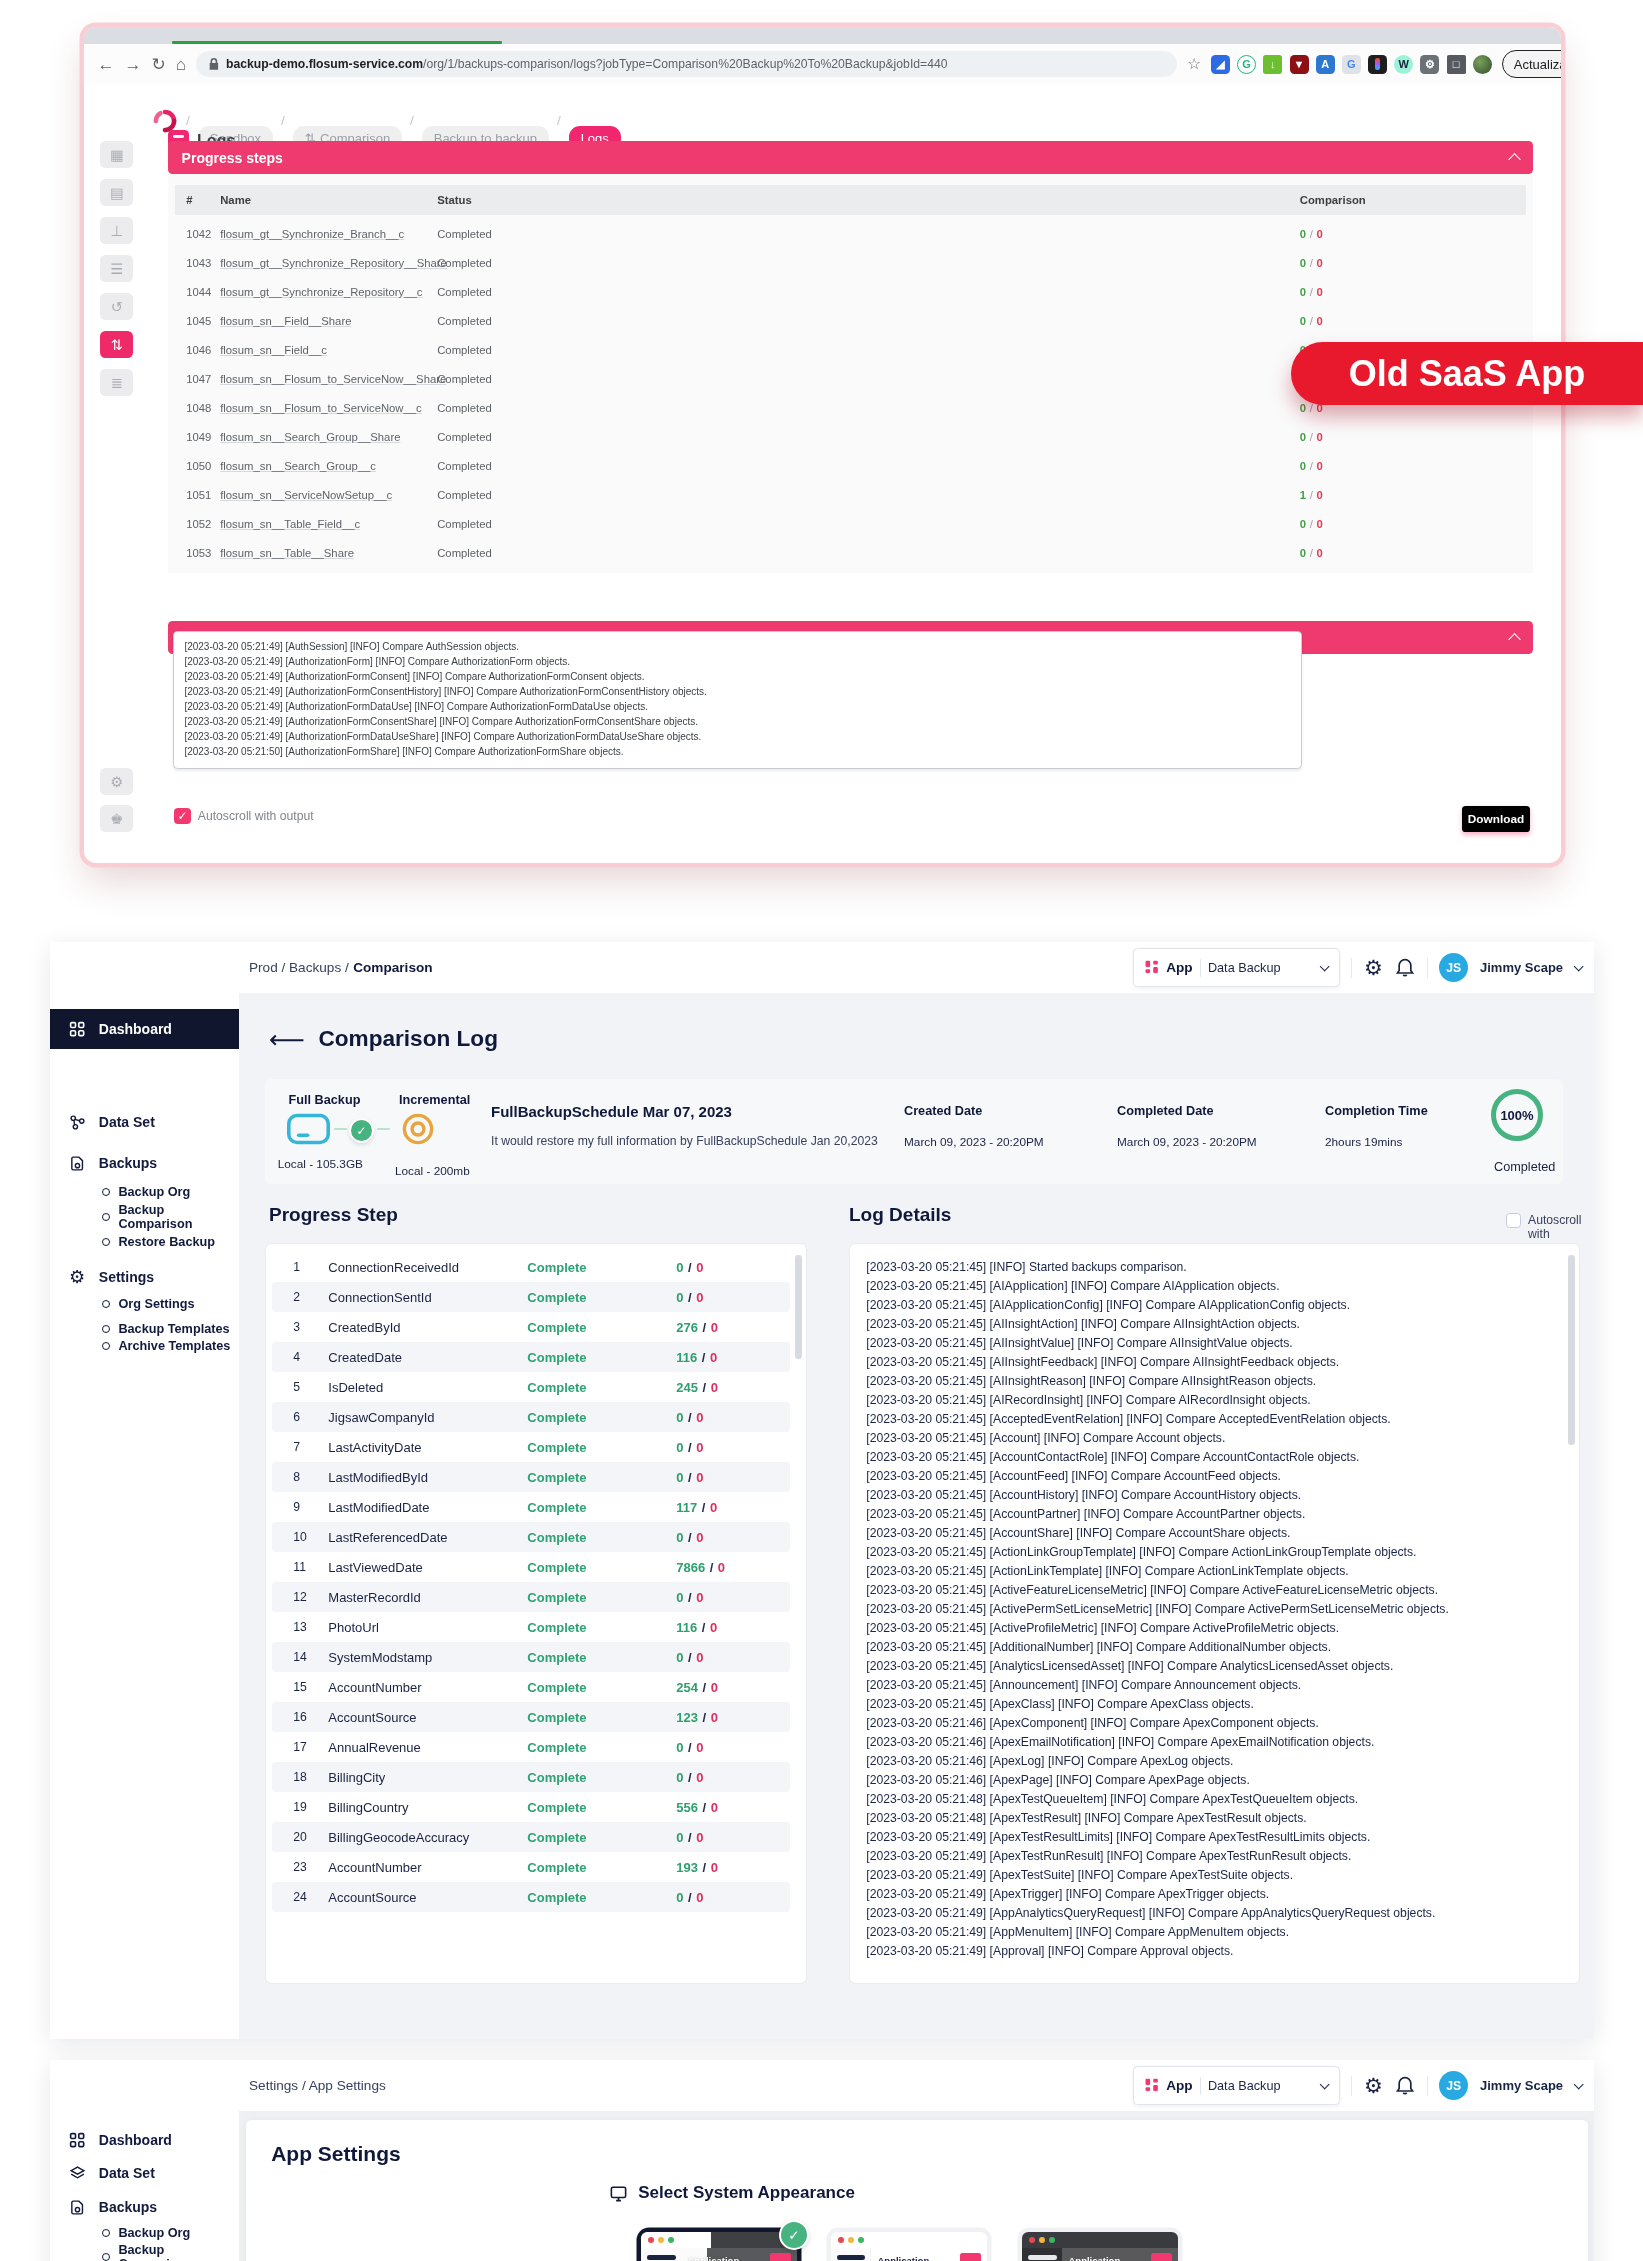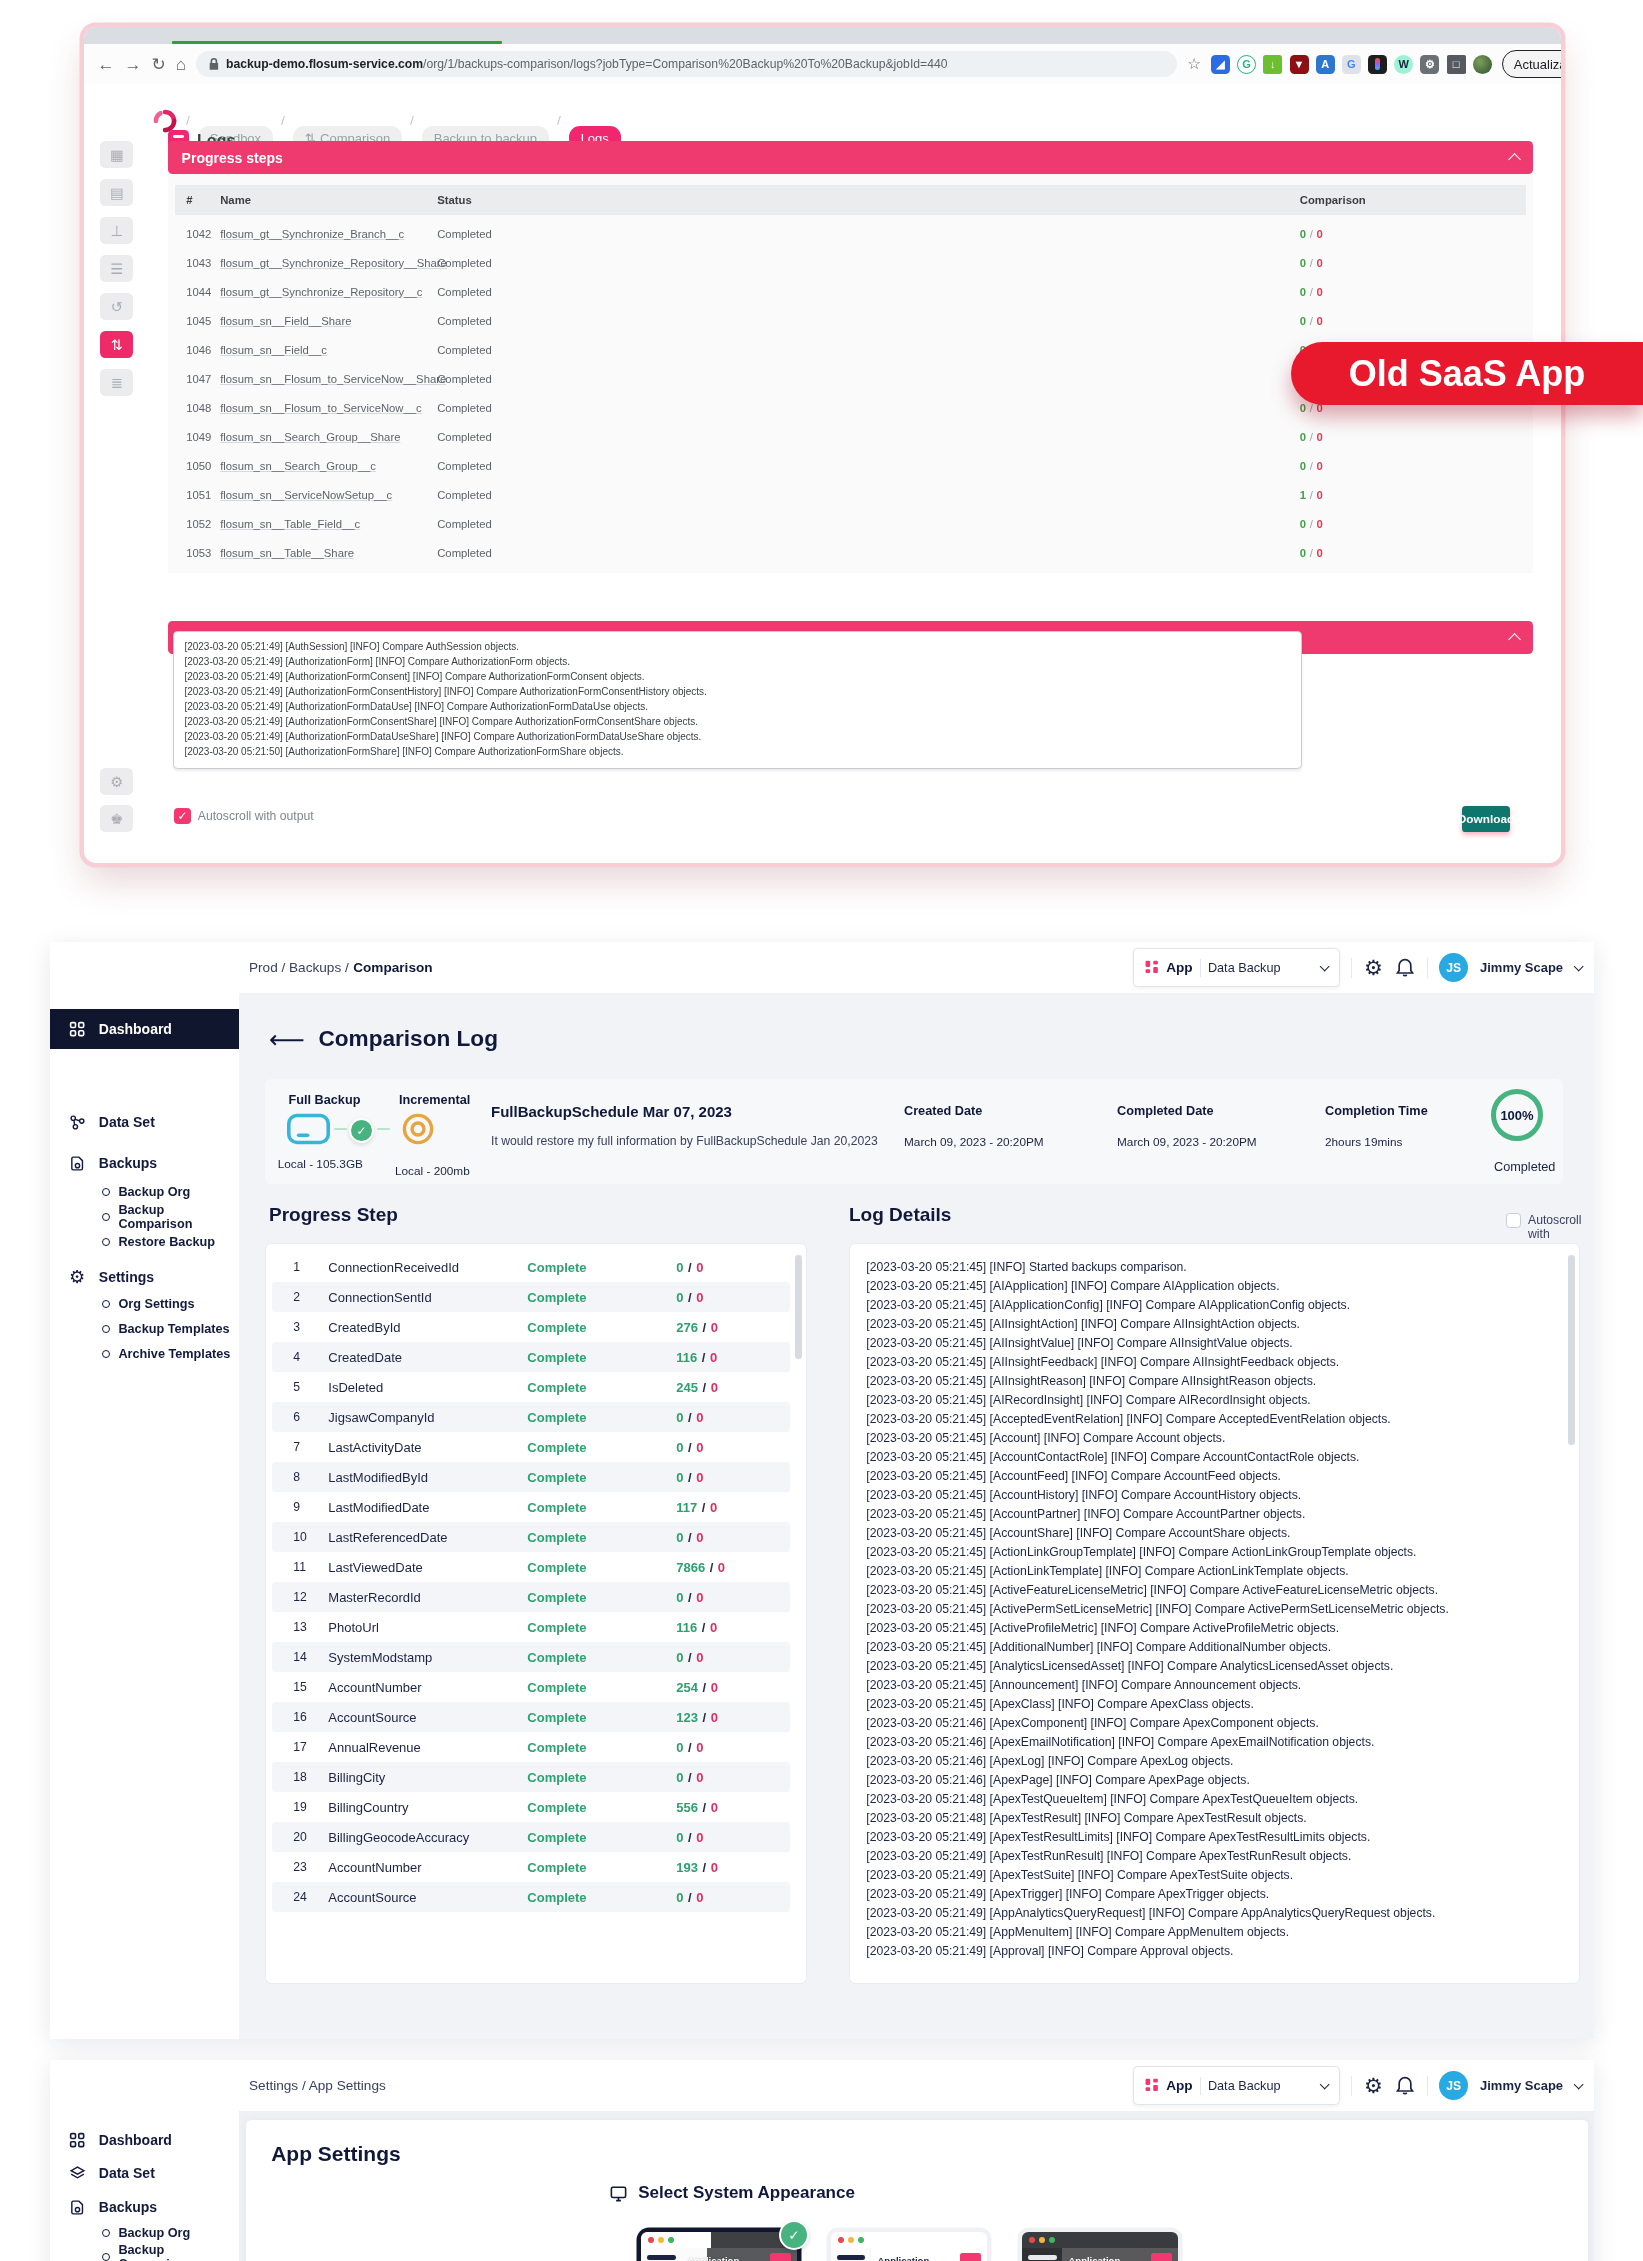--- a/index.html
+++ b/index.html
@@ -45,21 +45,21 @@
   .c-st{flex:1;}
   .c-cmp{width:226px;}
   .ok{color:#43A047;font-weight:600;}
   .er{color:#E53950;font-weight:600;}
   .sl{color:#9AA0A6;margin:0 3.6px;}
   .logbox{position:absolute;left:5.4px;top:604px;width:1129px;height:138px;background:#fff;border:0.9px solid #C9CDD2;border-radius:4.5px;box-shadow:0 1.4px 2.7px rgba(0,0,0,.08);padding:7.2px 10px;box-sizing:border-box;overflow:hidden;}
   .olline{font-size:10px;color:#3A3F45;line-height:15px;white-space:nowrap;}
   .oldfoot{position:absolute;left:6.3px;top:781px;display:flex;align-items:center;gap:7.2px;}
   .ckpink{width:16.3px;height:16.3px;background:#F2386F;border-radius:4.1px;color:#fff;font-size:11.8px;display:flex;align-items:center;justify-content:center;}
   .oldfoot span.lb{font-size:12.2px;color:#80868D;}
-  .dlpink{position:absolute;left:1294px;top:779px;width:48px;height:26px;background:#0f766e;border-radius:3.6px;color:#fff;font-size:11.8px;font-weight:700;display:flex;align-items:center;justify-content:center;box-shadow:0 2.7px 5.4px rgba(243,63,116,.4);}
+  .dlpink{position:absolute;left:1294px;top:779px;width:68px;height:26px;background:#000000;border-radius:3.6px;color:#fff;font-size:11.8px;font-weight:700;display:flex;align-items:center;justify-content:center;box-shadow:0 2.7px 5.4px rgba(243,63,116,.4);}
 
   
   #badge{position:absolute;right:0;top:342px;width:352px;height:63px;background:#E8182D;border-radius:33px 0 0 33px;display:flex;align-items:center;justify-content:center;color:#fff;font-size:36px;font-weight:700;box-shadow:0 11.8px 20px rgba(160,10,30,.35);}
 
   
   .win{position:absolute;left:50px;width:1544px;background:#fff;box-shadow:0 4.5px 22.6px rgba(20,28,60,.10);}
   .whdr{position:absolute;top:0;left:0;right:0;height:51px;background:#fff;z-index:5;}
   .crumb{position:absolute;left:199px;top:0;height:51px;display:flex;align-items:center;font-size:13.6px;color:#39415E;gap:4.5px;}
   .crumb .cur{font-weight:700;color:#10183B;}
   .hright{position:absolute;right:11.8px;top:0;height:51px;display:flex;align-items:center;gap:11.8px;}
@@ -447,21 +447,21 @@
       <span class="lb">Settings</span>
     </div>
     <div class="sub-row" style="top:298px;">
         <span class="bu"></span>
         <span class="lb">Org Settings</span>
       </div>
     <div class="sub-row" style="top:323px;">
         <span class="bu"></span>
         <span class="lb">Backup Templates</span>
       </div>
-    <div class="sub-row" style="top:348px;text-align:right;">
+    <div class="sub-row" style="top:340px;text-align:right;">
         <span class="bu"></span>
         <span class="lb">Archive Templates</span>
       </div>
   </div>
 
   <div id="w2main">
     <div class="backttl">
       <span class="ar">⟵</span>
       <span class="t">Comparison Log</span>
     </div>

